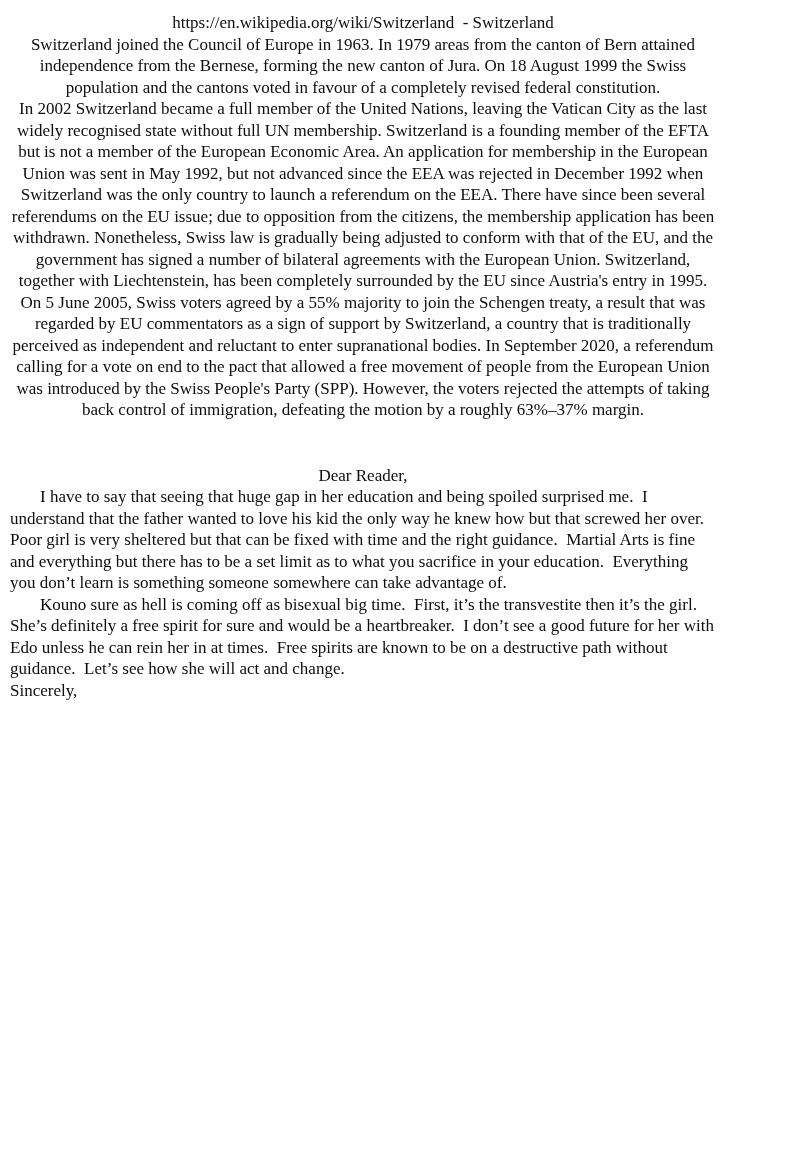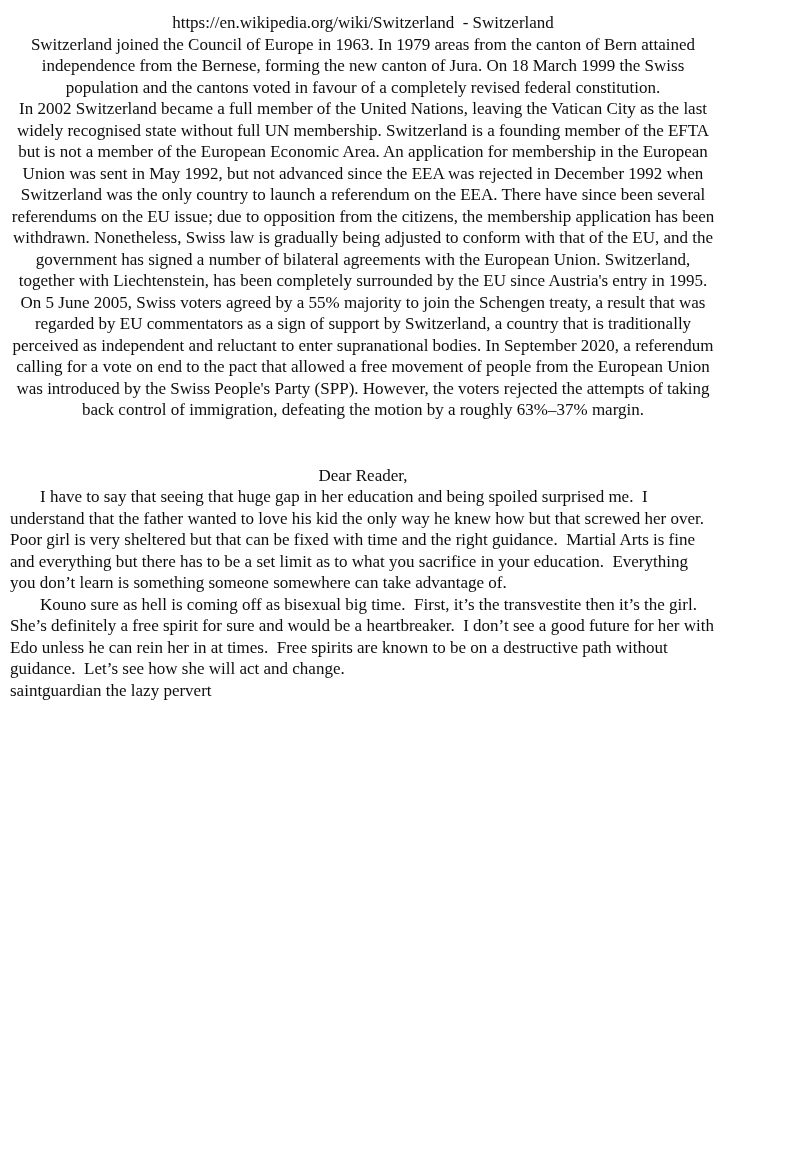--- a/index.html
+++ b/index.html
@@ -47,26 +47,26 @@
     white-space: pre-wrap;
   }
 </style>
 </head>
 <body>
 
 <div class="page">
 
   <section class="wiki-section">
     <div class="line">https://en.wikipedia.org/wiki/Switzerland  - Switzerland</div>
-    <p>Switzerland joined the Council of Europe in 1963. In 1979 areas from the canton of Bern attained independence from the Bernese, forming the new canton of Jura. On 18 March 1999 the Swiss population and the cantons voted in favour of a completely revised federal constitution.</p>
+    <p>Switzerland joined the Council of Europe in 1963. In 1979 areas from the canton of Bern attained independence from the Bernese, forming the new canton of Jura. On 18 August 1999 the Swiss population and the cantons voted in favour of a completely revised federal constitution.</p>
     <p>In 2002 Switzerland became a full member of the United Nations, leaving the Vatican City as the last widely recognised state without full UN membership. Switzerland is a founding member of the EFTA but is not a member of the European Economic Area. An application for membership in the European Union was sent in May 1992, but not advanced since the EEA was rejected in December 1992 when Switzerland was the only country to launch a referendum on the EEA. There have since been several referendums on the EU issue; due to opposition from the citizens, the membership application has been withdrawn. Nonetheless, Swiss law is gradually being adjusted to conform with that of the EU, and the government has signed a number of bilateral agreements with the European Union. Switzerland, together with Liech­tenstein, has been completely surrounded by the EU since Austria's entry in 1995. On 5 June 2005, Swiss voters agreed by a 55% majority to join the Schengen treaty, a result that was regarded by EU commentators as a sign of support by Switzerland, a country that is traditionally perceived as independent and reluctant to enter supranational bodies. In September 2020, a referendum calling for a vote on end to the pact that allowed a free movement of people from the European Union was introduced by the Swiss People's Party (SPP). However, the voters rejected the attempts of taking back control of immigration, defeating the motion by a roughly 63%–37% margin.</p>
   </section>
 
   <section class="letter-section">
     <p class="salutation">Dear Reader,</p>
     <p class="letter-para">I have to say that seeing that huge gap in her education and being spoiled surprised me.  I understand that the father wanted to love his kid the only way he knew how but that screwed her over.  Poor girl is very sheltered but that can be fixed with time and the right guidance.  Martial Arts is fine and everything but there has to be a set limit as to what you sacrifice in your education.  Everything you don’t learn is something someone somewhere can take advantage of.</p>
     <p class="letter-para">Kouno sure as hell is coming off as bisexual big time.  First, it’s the transvestite then it’s the girl.  She’s definitely a free spirit for sure and would be a heartbreaker.  I don’t see a good future for her with Edo unless he can rein her in at times.  Free spirits are known to be on a destructive path without guidance.  Let’s see how she will act and change.</p>
+    <p class="closing">Sincerely,</p>
     <div class="signature-block">
-      <div>saintguardian the lazy pervert</div>
     </div>
   </section>
 
 </div>
 
 </body></html>

